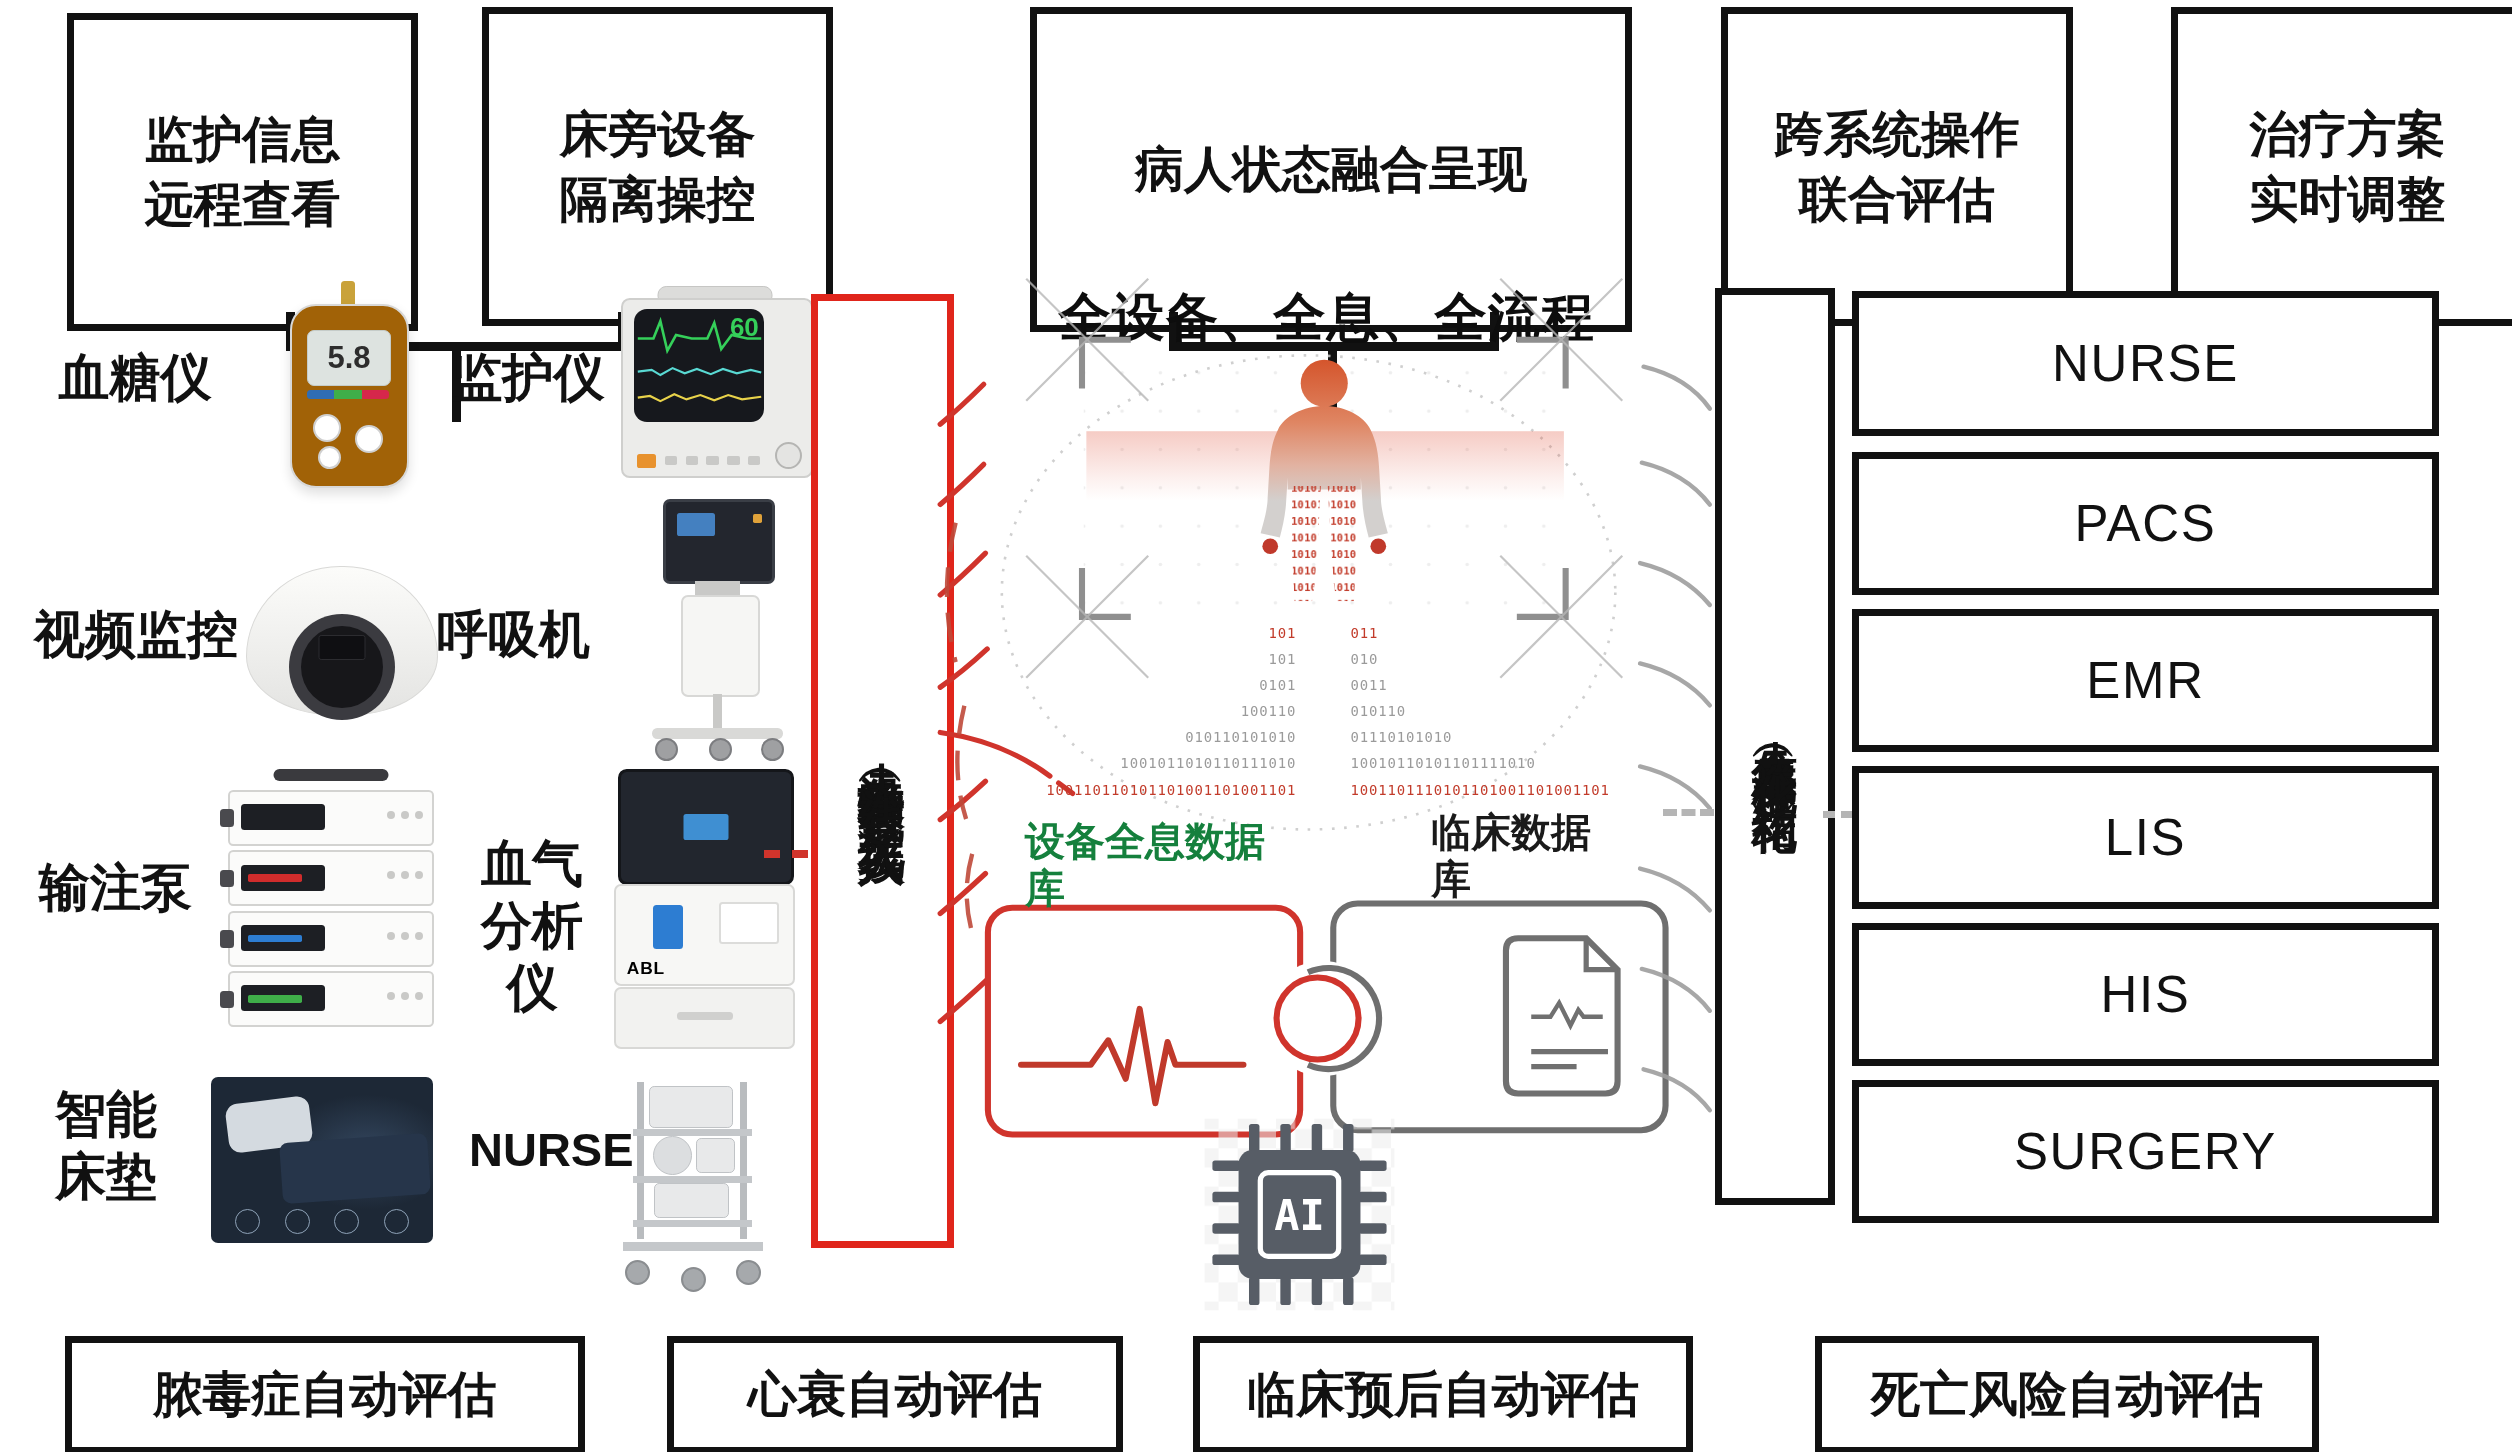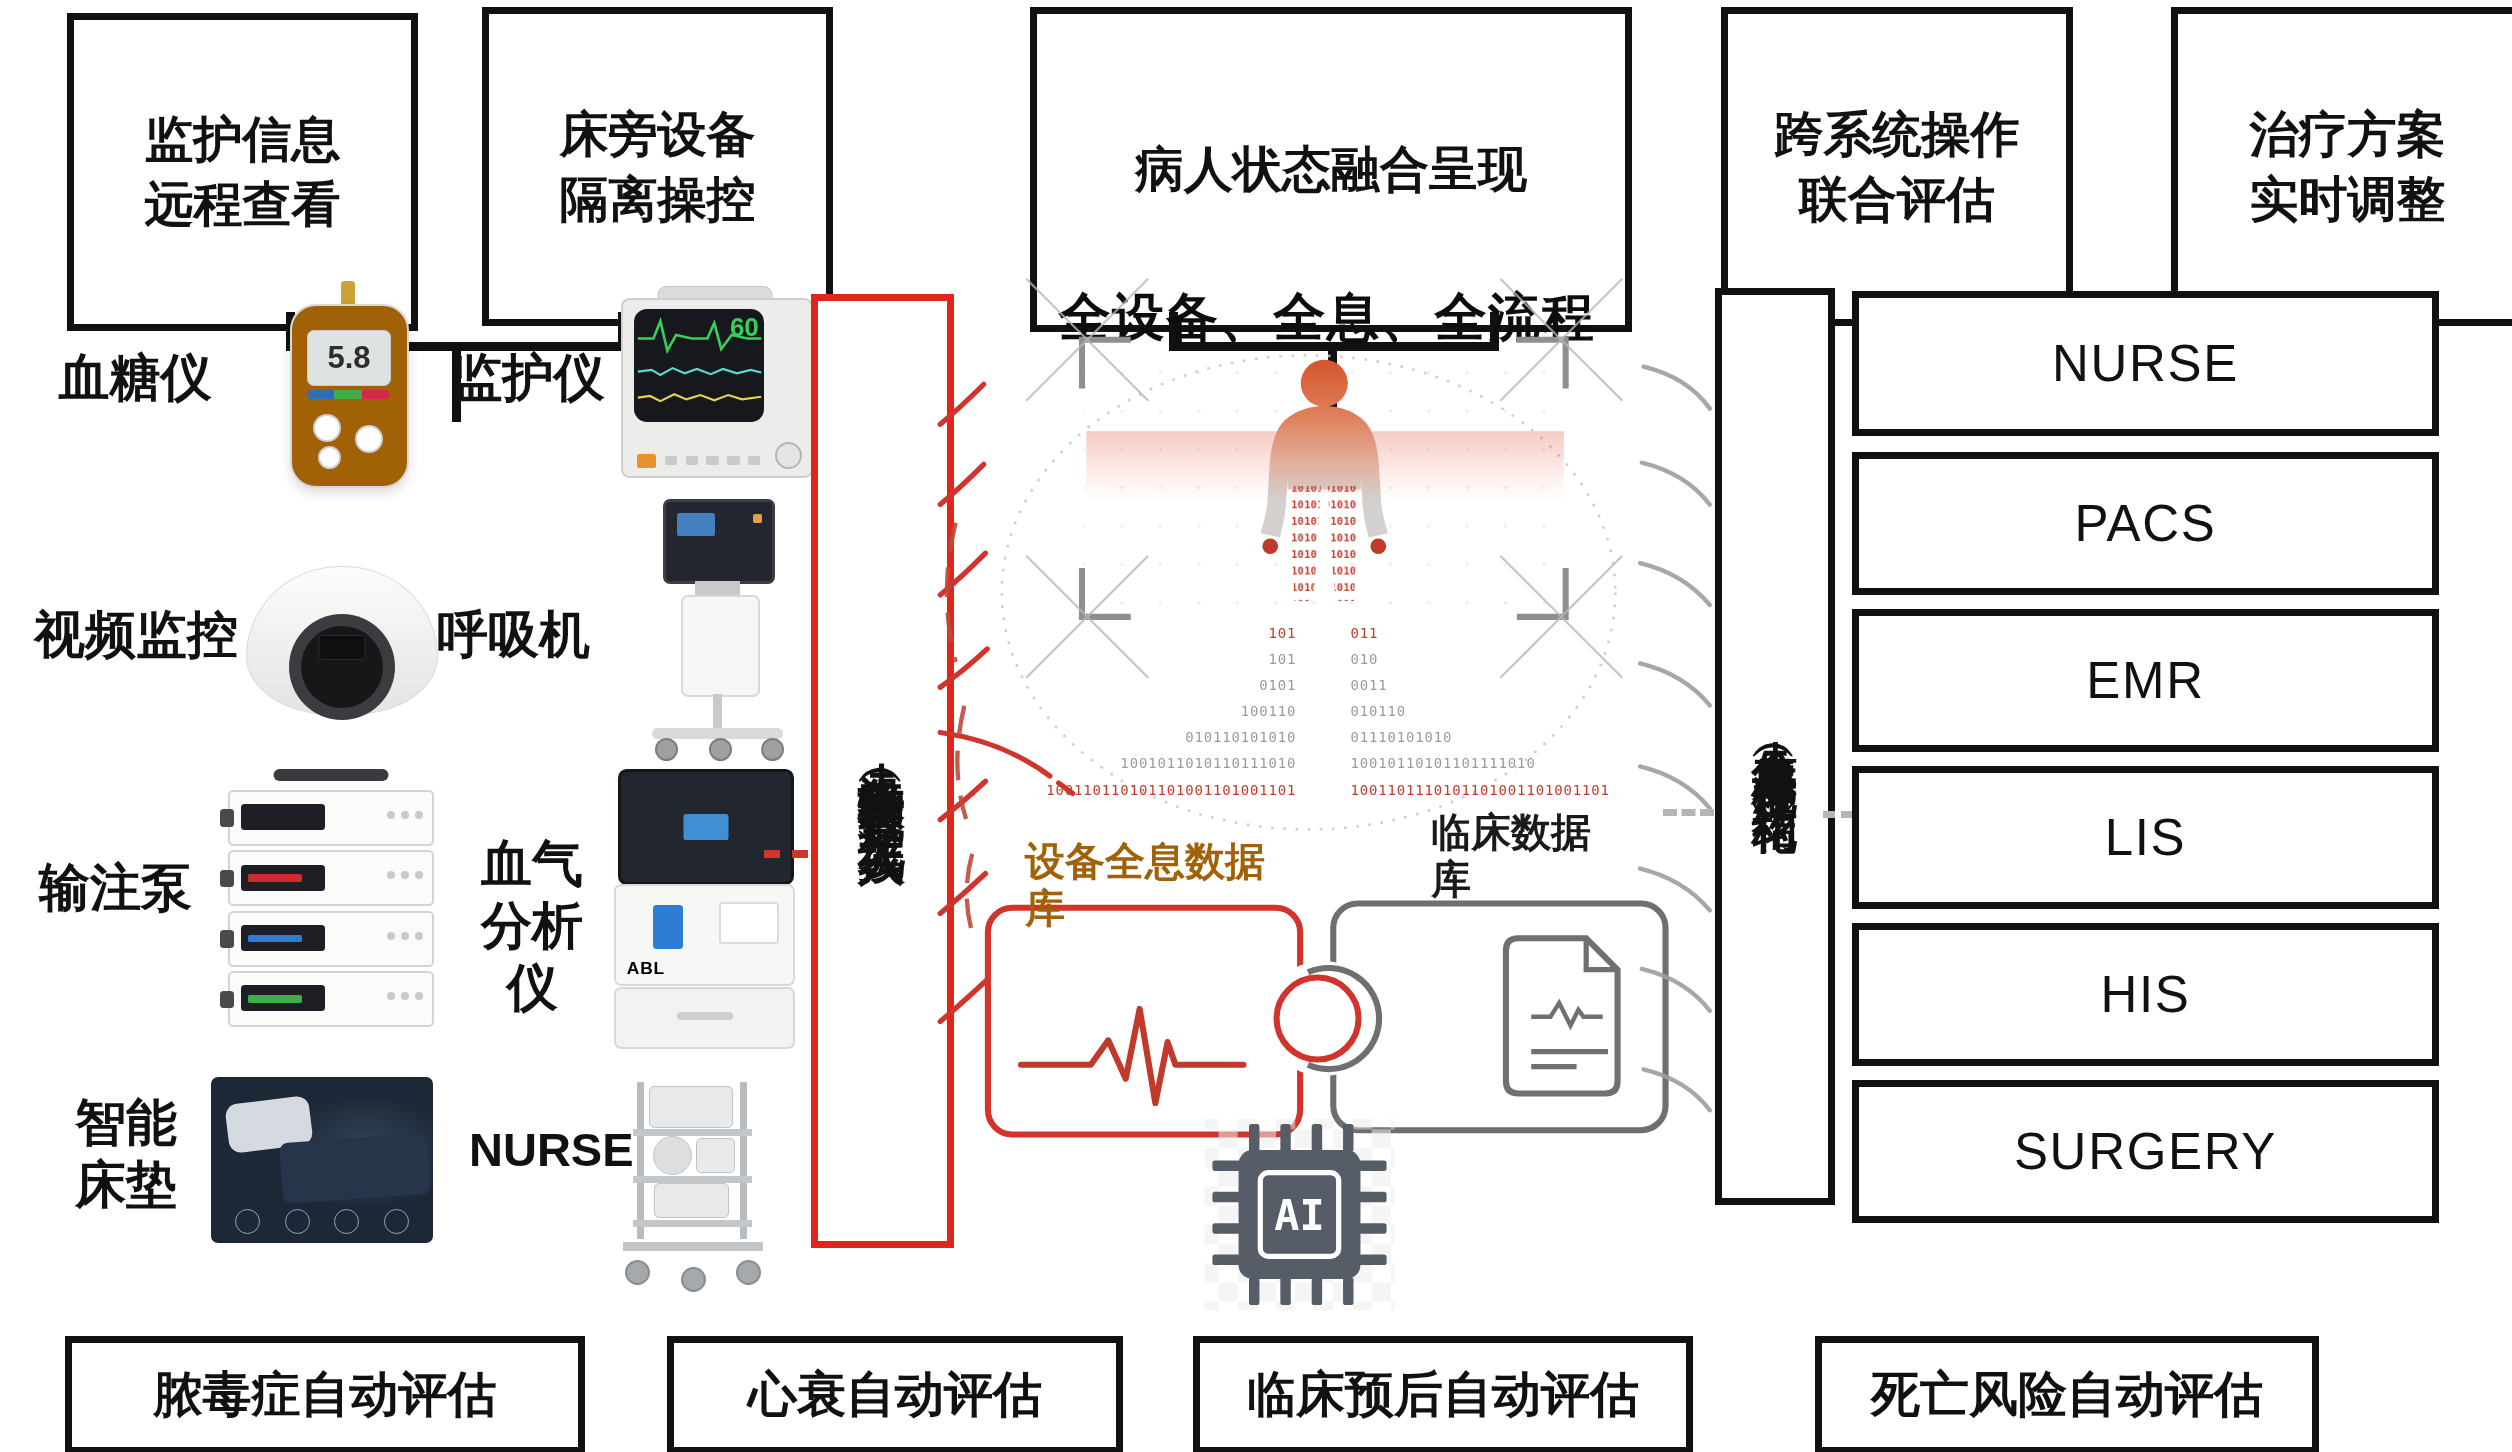--- a/index.html
+++ b/index.html
@@ -115,21 +115,21 @@
   </div>
 
   <div class="dlabel" style="left:48px;top:347px;width:174px;">血糖仪</div>
   <div class="dlabel" style="left:441px;top:347px;width:174px;">监护仪</div>
   <div class="dlabel" style="left:24.4px;top:604px;width:223px;">视频监控</div>
   <div class="dlabel" style="left:430px;top:604px;width:167px;text-align:center;">呼吸机</div>
   <div class="dlabel" style="left:29px;top:857px;width:173px;">输注泵</div>
   <div class="dlabel" style="left:471px;top:833px;width:122px;">血气
 分析
 仪</div>
-  <div class="dlabel" style="left:54px;top:1084px;width:144px;margin-top:8px;">智能
+  <div class="dlabel" style="left:34px;top:1084px;width:144px;">智能
 床垫</div>
   <div class="dlabel" style="left:469px;top:1121px;width:144px;font-size:47px;">NURSE</div>
 
   <div class="dev" style="left:269px;top:281px;width:157px;height:209px;">
     <div class="gm-tip"></div>
     <div class="gm-body">
       <div class="gm-screen">5.8</div>
       <div class="gm-strip">
         <span style="background:#2f6db5;"></span>
           <span style="background:#3fae49;"></span>
@@ -403,21 +403,21 @@
 
     <g>
       <path d="M640,155 h78 l36,36 v128 q0,14 -14,14 h-100 q-14,0 -14,-14 v-150 q0,-14 14,-14 z" fill="#fff" stroke="#707070" stroke-width="7"></path>
       <path d="M718,155 v36 h36" fill="none" stroke="#707070" stroke-width="6"></path>
       <path d="M655,245 h22 l10,-16 13,26 9,-18 6,8 h22" fill="none" stroke="#707070" stroke-width="5"></path>
       <line x1="655" y1="285" x2="743" y2="285" stroke="#707070" stroke-width="6"></line>
       <line x1="655" y1="302" x2="707" y2="302" stroke="#707070" stroke-width="6"></line>
     </g>
   </svg>
 
-  <div class="dbl" style="left:1025px;top:818px;color:#a16207;margin-top:20px;">设备全息数据
+  <div class="dbl" style="left:1025px;top:818px;color:#15803d;">设备全息数据
 库</div>
   <div class="dbl" style="left:1431px;top:809px;color:#1a1a1a;">临床数据
 库</div>
 
   <svg class="svg-overlay" style="left:1199px;top:1110px;" width="201" height="209" viewBox="0 0 230 240">
     <defs>
       <pattern id="checkerPat" width="44" height="44" patternUnits="userSpaceOnUse">
         <rect width="22" height="22" fill="#ececec"></rect>
         <rect x="22" y="22" width="22" height="22" fill="#ececec"></rect>
       </pattern>

